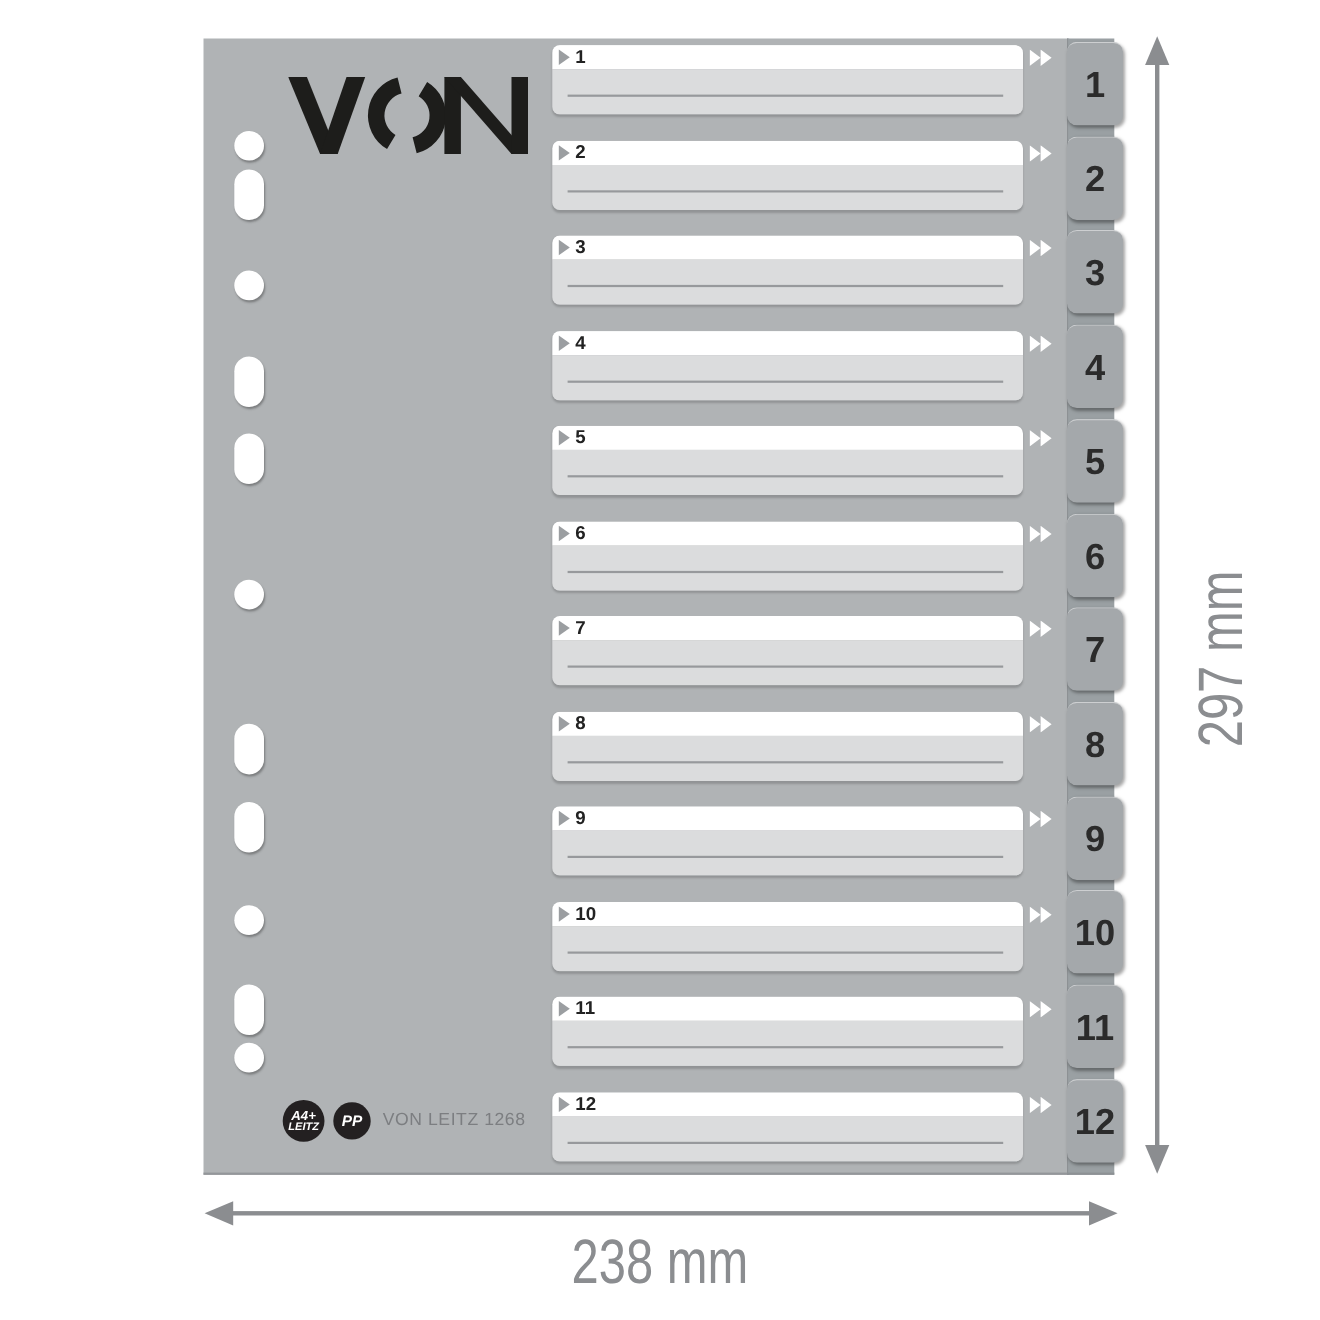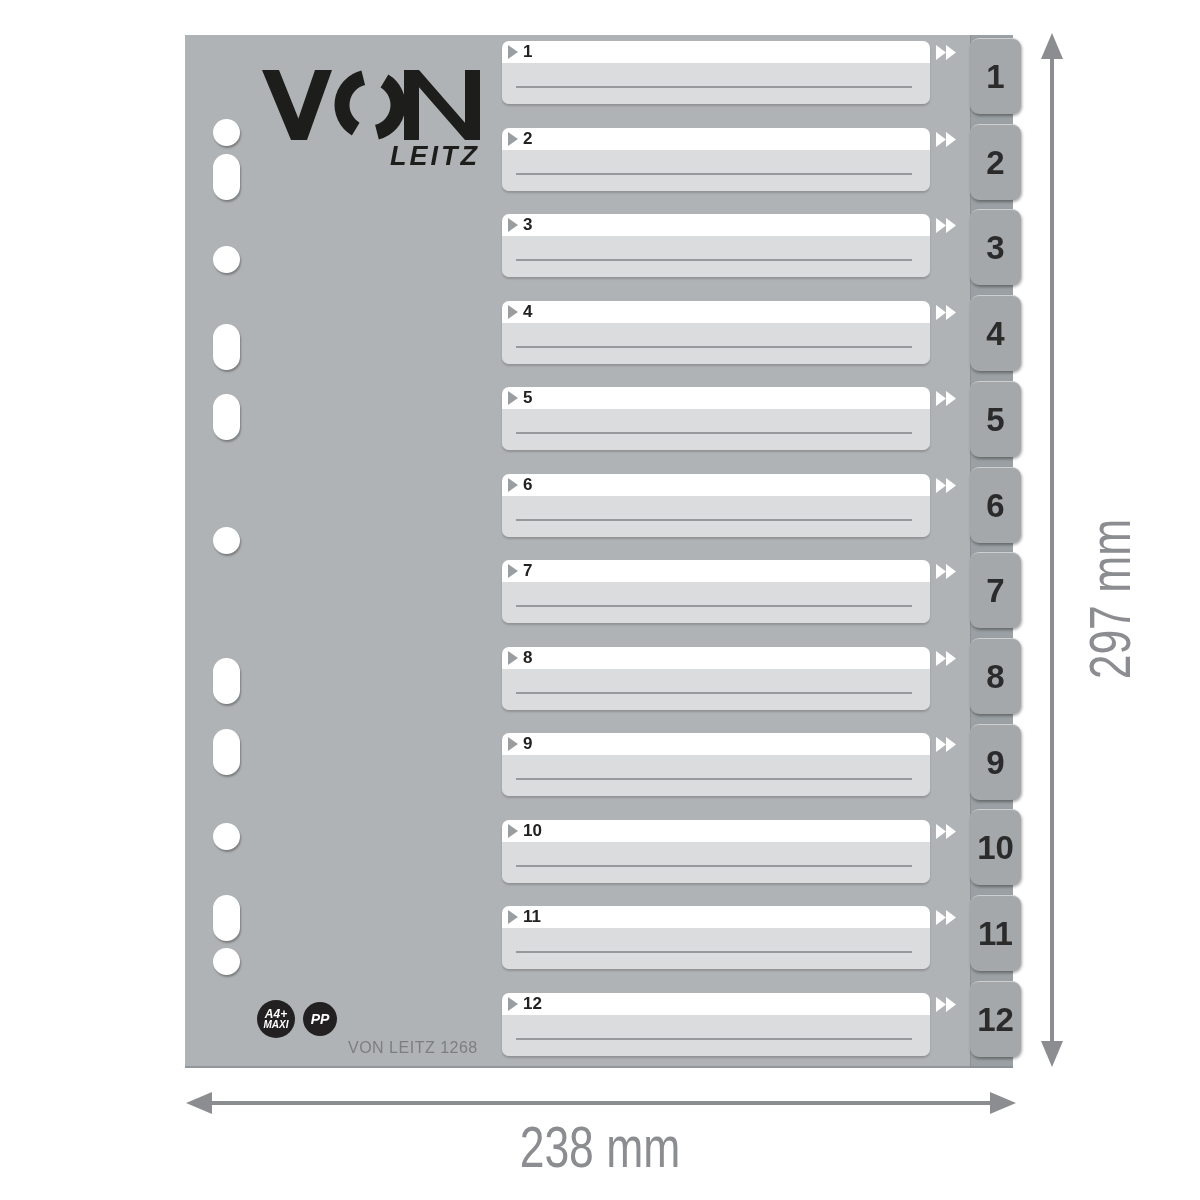--- a/index.html
+++ b/index.html
@@ -38,21 +38,21 @@
 
   
   .badge{position:absolute;border-radius:50%;background:#232021;color:#ffffff;
          display:flex;flex-direction:column;align-items:center;justify-content:center;
          text-align:center;font-weight:bold;}
   .badge-a4{left:72px;top:965px;width:38px;height:38px;font-style:italic;}
   .badge-a4 .l1{font-size:12px;line-height:12px;letter-spacing:0;}
   .badge-a4 .l2{font-size:10px;line-height:10px;}
   .badge-pp{left:118px;top:967px;width:34px;height:34px;font-size:14px;font-style:italic;}
   .product-code{position:absolute;left:163px;top:974px;font-size:16px;color:#7c7e81;
-                letter-spacing:0.5px;line-height:20px;margin-top:29px;}
+                letter-spacing:0.5px;line-height:20px;}
 
   
   .tab-band{position:absolute;left:970px;top:35px;width:42px;height:1031px;background:#9aa0a3;
             border-left:1px solid #8d9194;border-bottom:2px solid #8d9194;}
   .tab{position:absolute;left:970px;width:51px;background:#a4a8ab;border-radius:9px;
        box-shadow:1px 2px 3px rgba(0,0,0,0.35);border-top:1px solid rgba(255,255,255,0.45);
        display:flex;align-items:center;justify-content:center;
        font-size:33px;font-weight:bold;color:#2b2b2b;}
   .v-line{position:absolute;left:1050px;top:54px;width:4px;height:992px;background:#8b8d90;}
   .v-head{position:absolute;width:0;height:0;border-left:11px solid transparent;border-right:11px solid transparent;}
@@ -80,21 +80,20 @@
         <polygon points="53,2 70,2 45,72 29,72"></polygon>
       </g>
       <circle cx="108" cy="37" r="28" fill="none" stroke="#1d1d1b" stroke-width="15" stroke-dasharray="66 22" stroke-dashoffset="33" transform="rotate(8 108 37)"></circle>
       <g fill="#1d1d1b" stroke="none">
         <polygon points="142,2 157,2 157,72 142,72"></polygon>
         <polygon points="142,2 157,2 218,72 203,72"></polygon>
         <polygon points="203,2 218,2 218,72 203,72"></polygon>
       </g>
     </svg>
     <span class="sr">VON</span>
-    <div class="leitz">LEITZ</div>
 
     <div id="holes">
         <div class="hole round" style="top: 84px;"></div>
         <div class="hole oblong" style="top: 119px;"></div>
         <div class="hole round" style="top: 211px;"></div>
         <div class="hole oblong" style="top: 289px;"></div>
         <div class="hole oblong" style="top: 359px;"></div>
         <div class="hole round" style="top: 492px;"></div>
         <div class="hole oblong" style="top: 623px;"></div>
         <div class="hole oblong" style="top: 694px;"></div>
@@ -281,21 +280,21 @@
           </div>
           <svg class="chev" width="22" height="15" viewBox="0 0 22 15">
             <polygon points="0,0 0,15 10,7.5" fill="#ffffff"></polygon>
             <polygon points="10,0 10,15 20,7.5" fill="#ffffff"></polygon>
           </svg>
         </div>
       </div>
 
     <div class="badge badge-a4">
       <span class="l1">A4+</span>
-      <span class="l2">MAXI</span>
+      <span class="l2">LEITZ</span>
     </div>
     <div class="badge badge-pp">
       <span>PP</span>
     </div>
     <div class="product-code">VON LEITZ 1268</div>
   </div>
 
   <div class="tab-band"></div>
   <div id="tabs">
       <div class="tab" style="top: 38px; height: 75px;">

